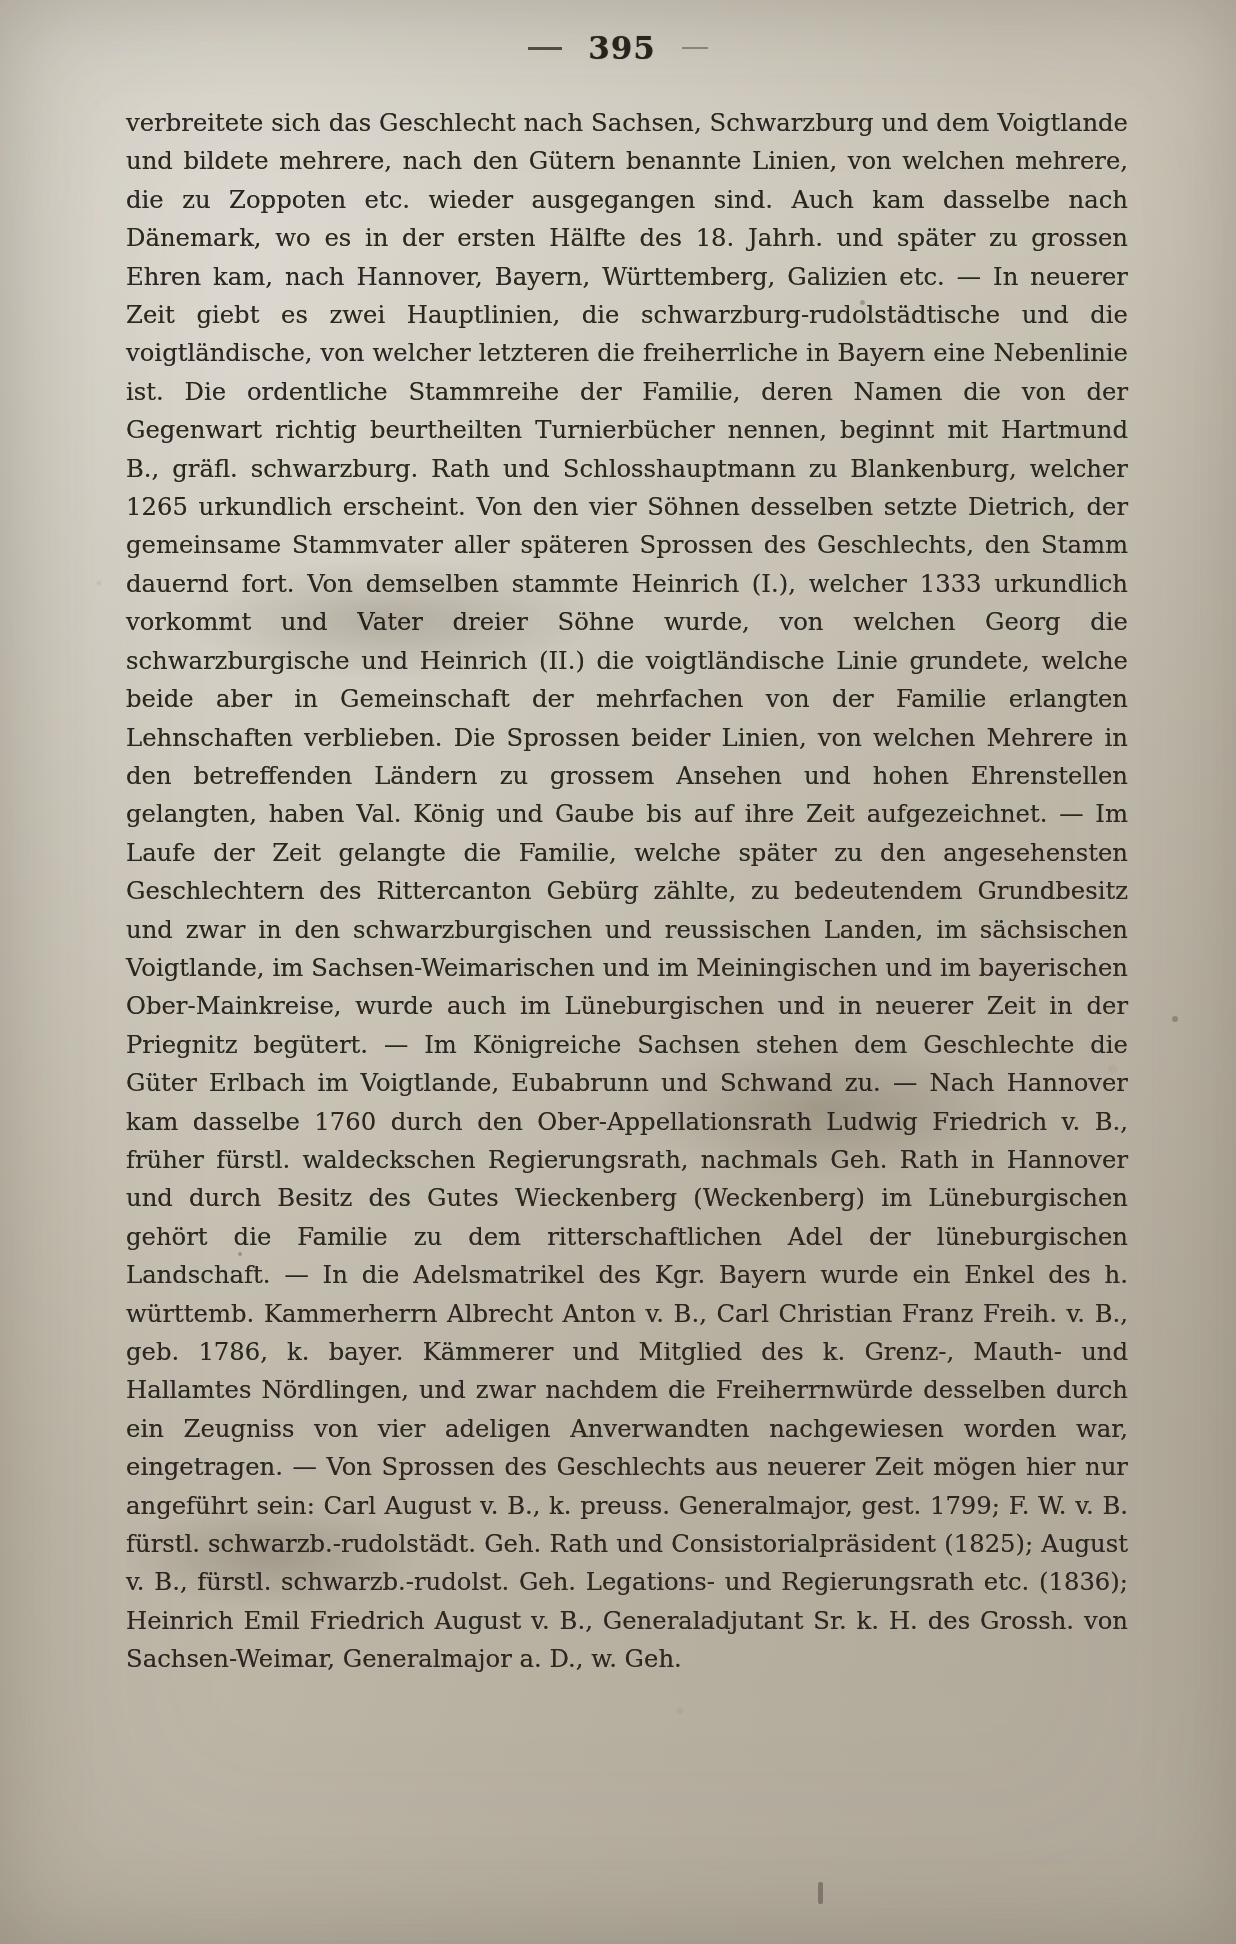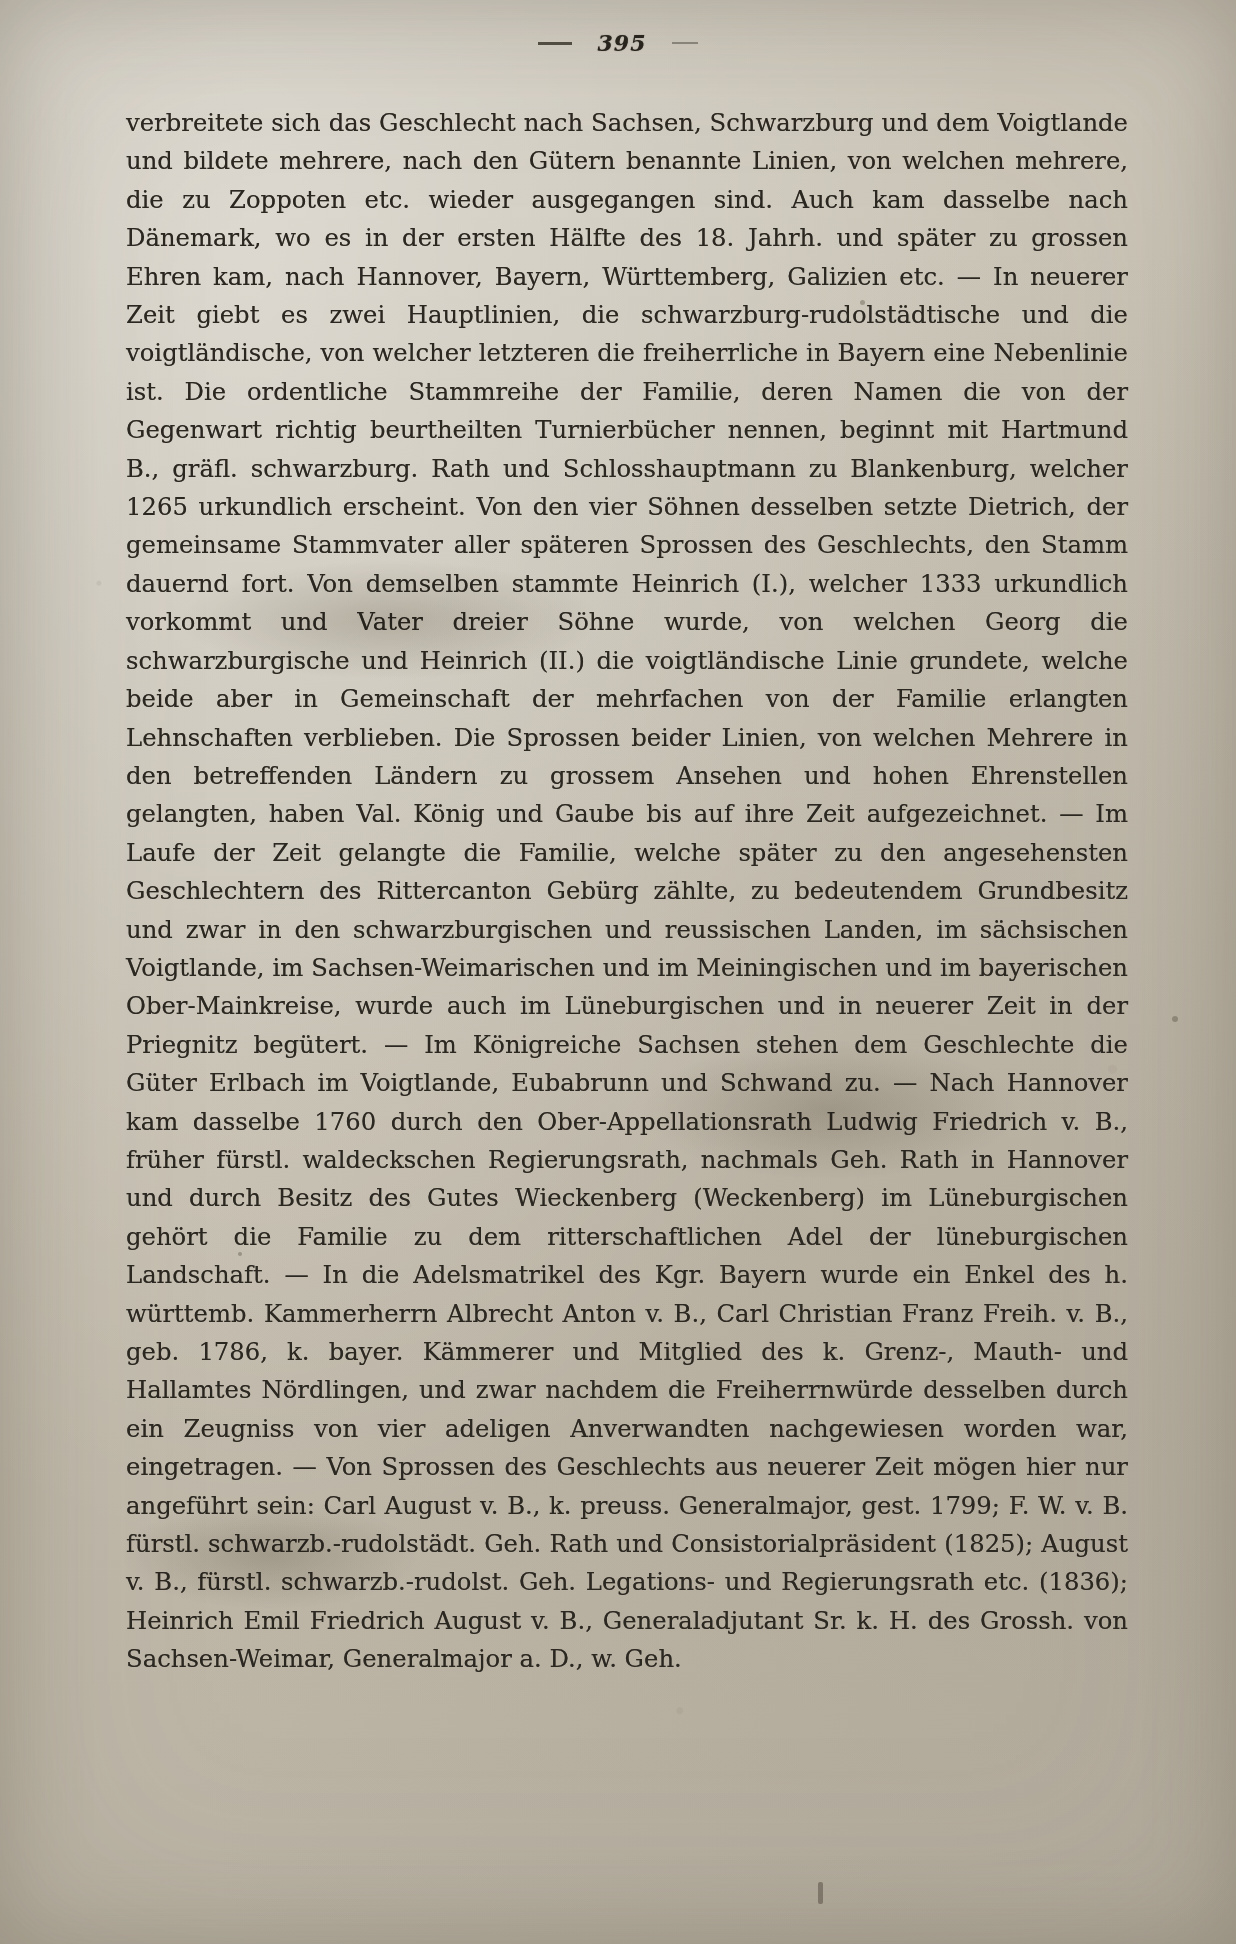--- a/index.html
+++ b/index.html
@@ -55,26 +55,25 @@
   }
   .rule-left, .rule-right {
     display: inline-block;
     width: 34px;
     height: 3px;
     background: #3a352c;
     opacity: 0.85;
   }
   .rule-right { opacity: 0.45; height: 2px; width: 26px; }
   .folio {
-    font-size: 22px;
+    font-size: 31px;
     font-weight: bold;
     letter-spacing: 1px;
     color: #23201a;
     text-shadow: 0 0 1px rgba(40,35,28,0.5);
-    font-style: italic;
   }
 
   .textblock {
     position: absolute;
     top: 104px;
     left: 126px;
     width: 1002px;
   }
   .textblock p {
     margin: 0;

